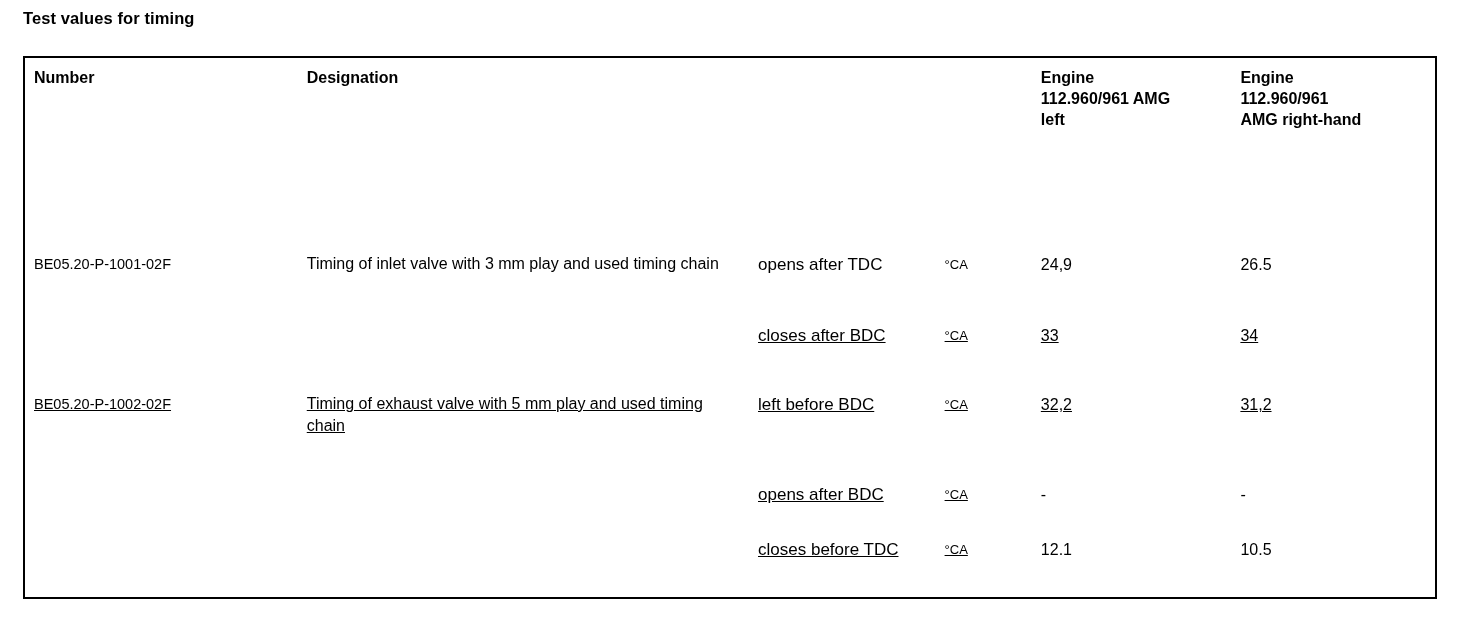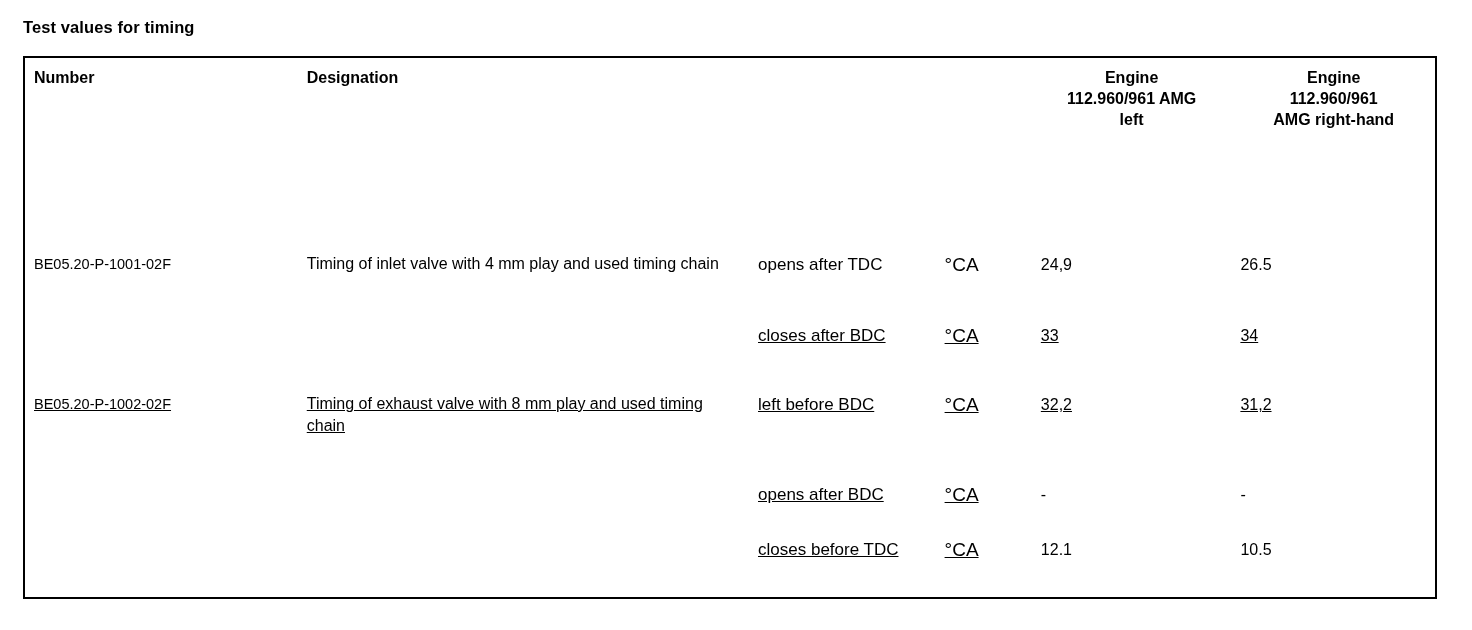--- a/index.html
+++ b/index.html
@@ -17,21 +17,21 @@
 
   .page {
     position: relative;
     width: 1472px;
     height: 630px;
   }
 
   .doc-title {
     position: absolute;
     left: 23px;
-    top: 17px;
+    top: 8px;
     font-size: 16.5px;
     font-weight: bold;
     letter-spacing: 0.1px;
     line-height: 20px;
     white-space: nowrap;
   }
 
   .table-wrap {
     position: absolute;
     left: 23px;
@@ -83,21 +83,21 @@
     padding-left: 14px;
   }
   .cell-cond {
     font-size: 17px;
     line-height: 21px;
     padding-top: 10px;
     padding-left: 14px;
     white-space: nowrap;
   }
   .cell-unit {
-    font-size: 19px;
+    font-size: 13px;
     line-height: 21px;
     padding-top: 10px;
     padding-left: 0;
     white-space: nowrap;
   }
   .cell-val {
     font-size: 16px;
     line-height: 21px;
     padding-top: 10px;
     padding-left: 10px;
@@ -110,21 +110,21 @@
   .bd-top-thin    { border-top: 1.5px solid #000; }
   .bd-top-thick   { border-top: 2.5px solid #000; text-decoration: underline; }
   .bd-bot-thick   { border-bottom: 2.5px solid #000; margin-left: 44px; }
 
   .h-head   { height: 186px; }
   .h-r1a    { height: 71px; margin-left: 22px;  }
   .h-r1b    { height: 69px;  }
   .h-r2a    { height: 90px;  }
   .h-r2b    { height: 55px;  }
   .h-r2c    { height: 68px;  }
-  .pre-lines { white-space: pre-line; text-align: center; }
+  .pre-lines { white-space: pre-line; }
 </style>
 </head>
 <body>
 
 <div class="page">
 
   <div class="doc-title">Test values for timing</div>
 
   <div class="table-wrap">
     <table class="spec">
@@ -155,21 +155,21 @@
 112.960/961
 AMG right-hand</div>
         </td>
       </tr>
 
       <tr>
         <td class="h-r1a" rowspan="2">
           <div class="cell cell-num">BE05.20-P-1001-02F</div>
         </td>
         <td class="h-r1a bd-left-thick" rowspan="2">
-          <div class="cell cell-desig">Timing of inlet valve with 4 mm play and used timing chain</div>
+          <div class="cell cell-desig">Timing of inlet valve with 3 mm play and used timing chain</div>
         </td>
         <td class="h-r1a">
           <div class="cell cell-cond">opens after TDC</div>
         </td>
         <td class="h-r1a">
           <div class="cell cell-unit">°CA</div>
         </td>
         <td class="h-r1a bd-left-thick">
           <div class="cell cell-val">24,9</div>
         </td>
@@ -191,21 +191,21 @@
         <td class="h-r1b bd-left-thin bd-top-thick">
           <div class="cell cell-val">34</div>
         </td>
       </tr>
 
       <tr>
         <td class="h-r2a bd-top-thick" rowspan="3">
           <div class="cell cell-num">BE05.20-P-1002-02F</div>
         </td>
         <td class="h-r2a bd-left-thick bd-top-thick" rowspan="3">
-          <div class="cell cell-desig">Timing of exhaust valve with 8 mm play and used timing chain</div>
+          <div class="cell cell-desig">Timing of exhaust valve with 5 mm play and used timing chain</div>
         </td>
         <td class="h-r2a bd-top-thick">
           <div class="cell cell-cond">left before BDC</div>
         </td>
         <td class="h-r2a bd-top-thick">
           <div class="cell cell-unit">°CA</div>
         </td>
         <td class="h-r2a bd-left-thick bd-top-thick">
           <div class="cell cell-val">32,2</div>
         </td>

